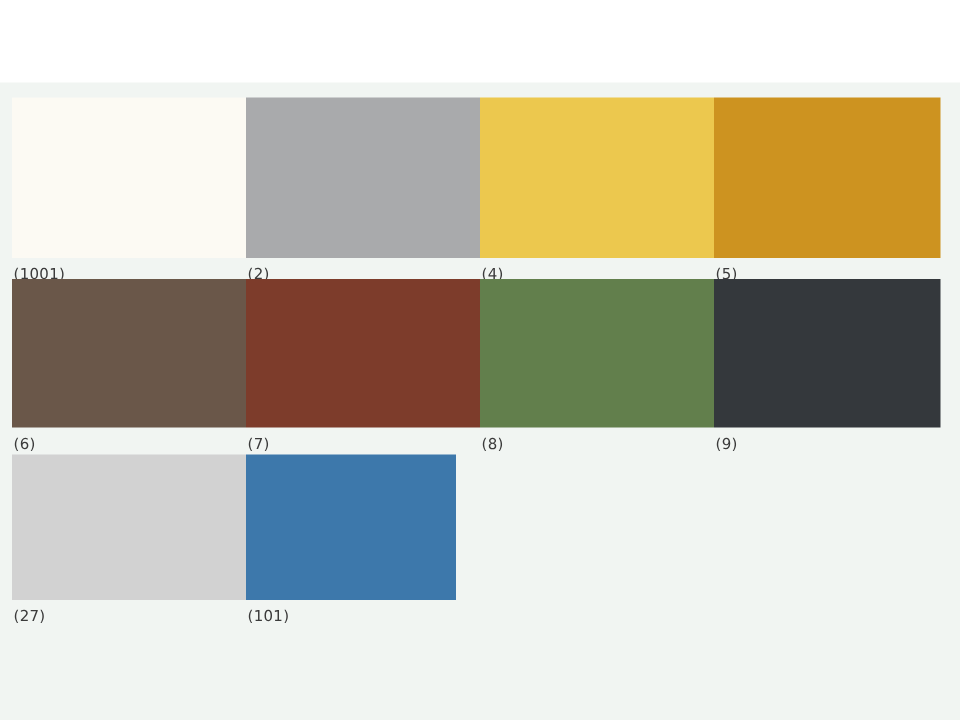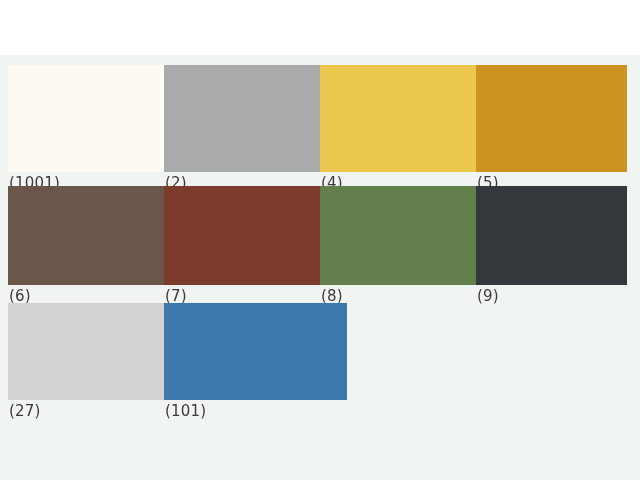--- a/index.html
+++ b/index.html
@@ -61,21 +61,21 @@
   }
 
   .swatch-chip.empty {
     background: transparent;
   }
 
   .swatch-label {
     position: absolute;
     left: 1px;
     bottom: 2px;
-    font-size: 15px;
+    font-size: 10px;
     line-height: 11px;
     color: #3b3b3b;
     letter-spacing: 0.2px;
     white-space: nowrap;
     font-family: "DejaVu Sans", "Liberation Sans", sans-serif;
   }
 </style>
 </head>
 <body>
 
@@ -133,21 +133,21 @@
 
     </div>
 
     <div class="swatch-row" style="top:248px; height:116px;">
 
       <div class="swatch-cell" style="left:8px; width:156px;">
         <div class="swatch-chip" style="background: rgb(210, 210, 210);"></div>
         <div class="swatch-label" style="color: rgb(59, 59, 59);">(27)</div>
       </div>
 
-      <div class="swatch-cell" style="left:164px; width:183px;">
+      <div class="swatch-cell" style="left:164px; width:140px;">
         <div class="swatch-chip" style="background: rgb(61, 120, 171);"></div>
         <div class="swatch-label" style="color: rgb(59, 59, 59);">(101)</div>
       </div>
 
       <div class="swatch-cell" style="left:320px; width:156px;">
         <div class="swatch-chip empty"></div>
 
       </div>
 
       <div class="swatch-cell" style="left:476px; width:151px;">

